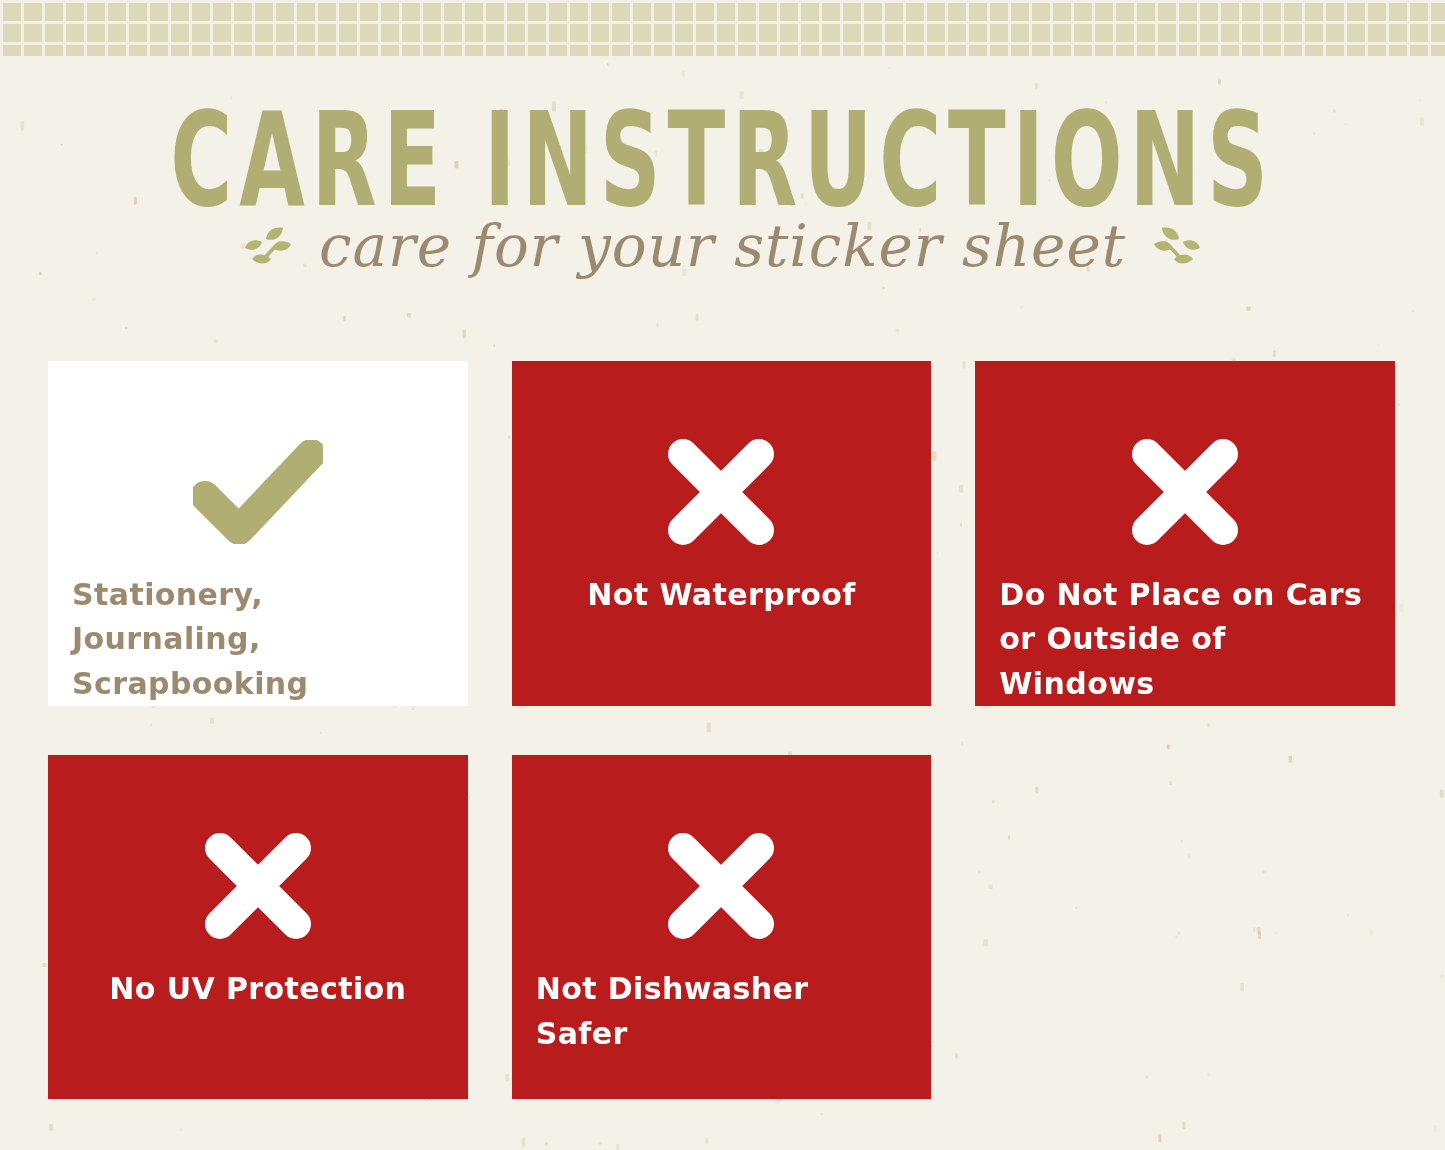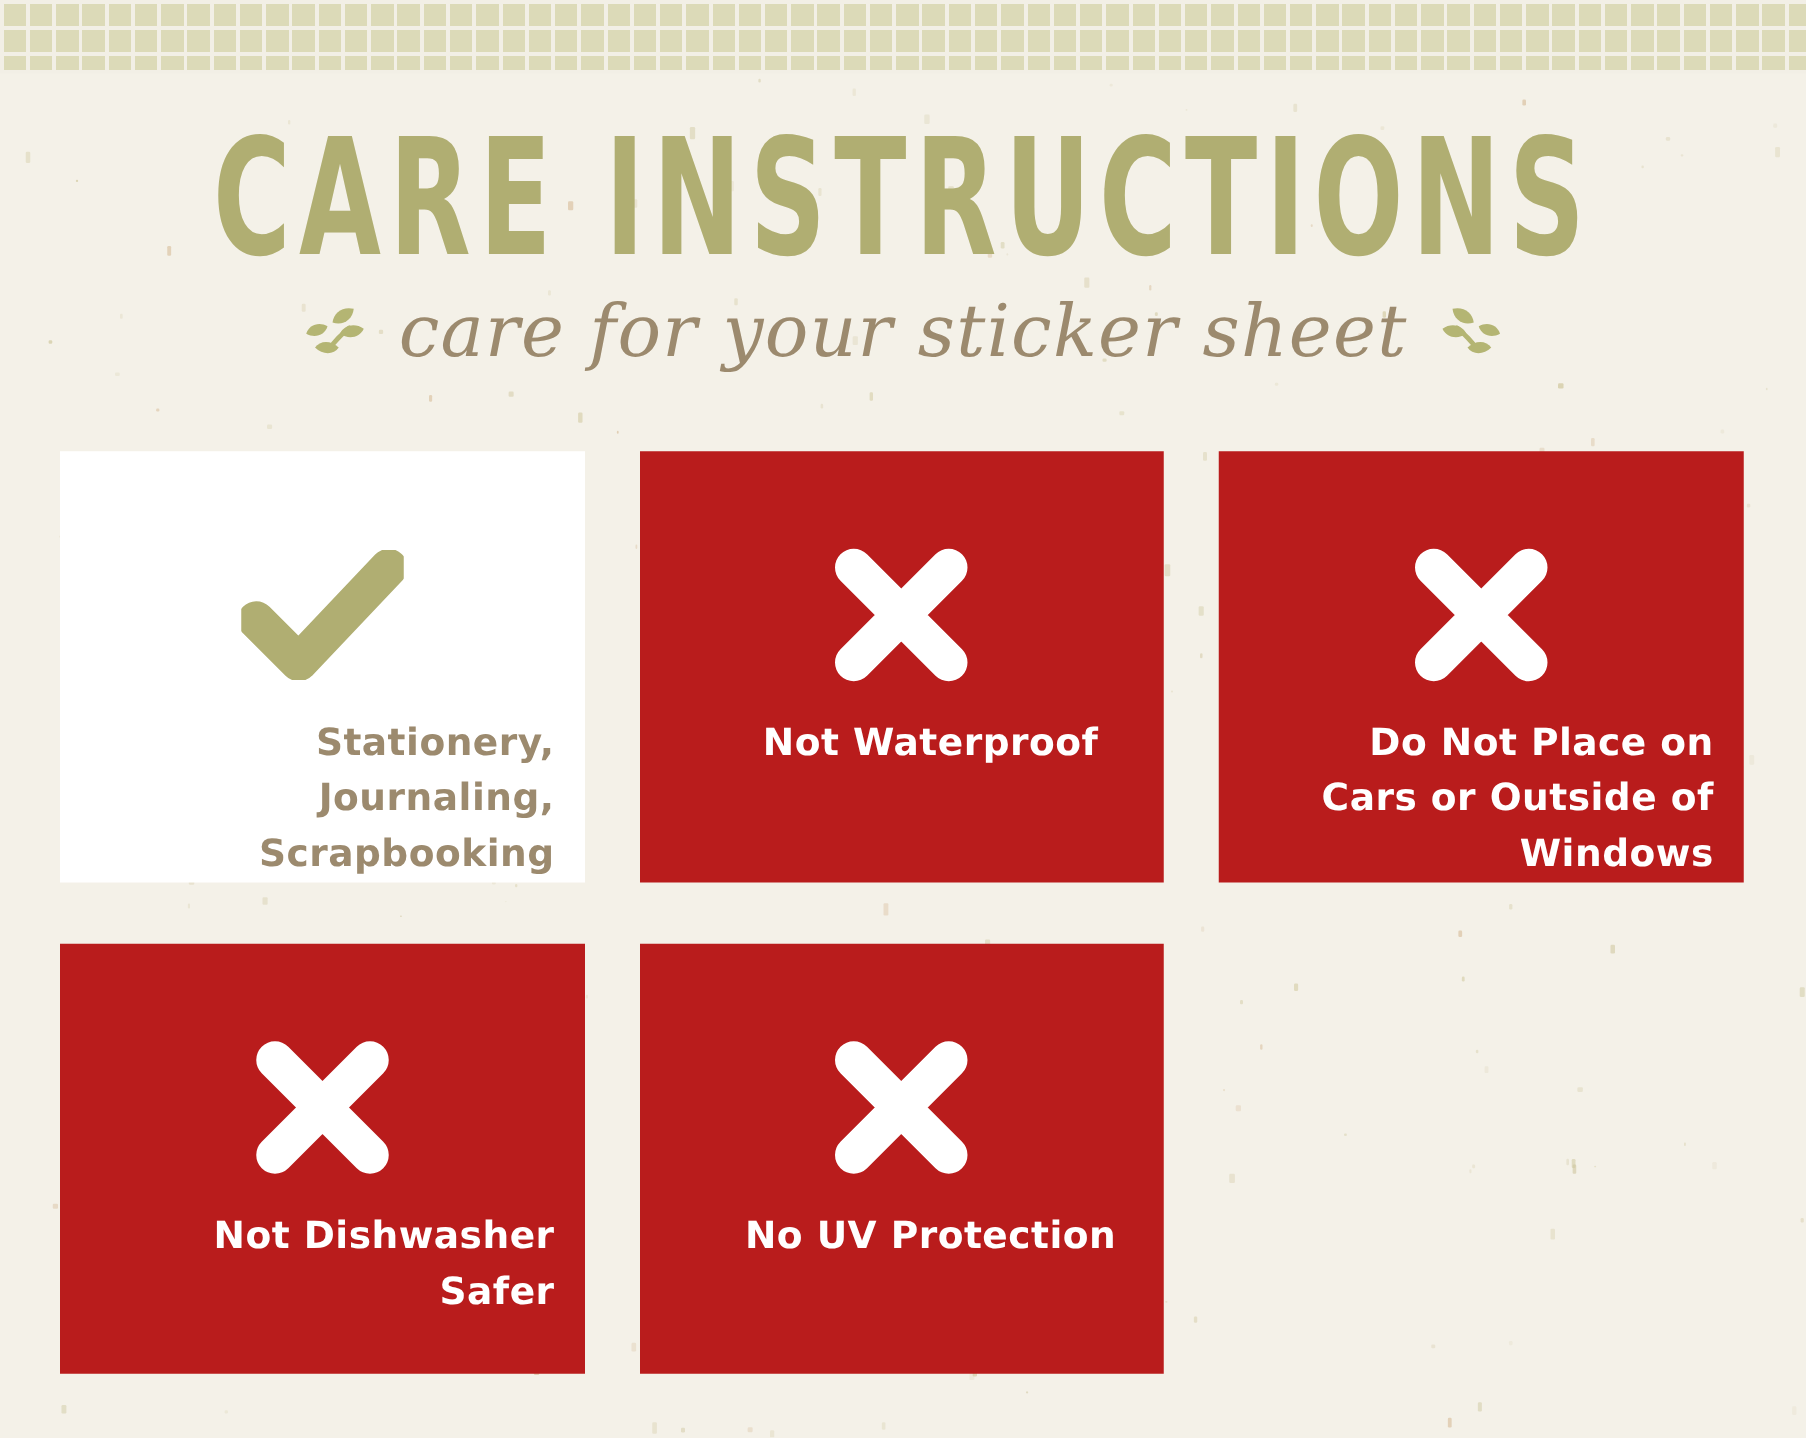--- a/index.html
+++ b/index.html
@@ -63,21 +63,21 @@
     font-size:98px;
     line-height:1.0;
     letter-spacing:7px;
     color:#b0ae72;
     transform:scaleY(1.32) scaleX(0.96);
     transform-origin:center top;
     white-space:nowrap;
   }
 
   #subtitle-row {
-    margin-top:43px;
+    margin-top:24px;
     display:flex;
     align-items:center;
     justify-content:center;
     gap:18px;
   }
 
   #subtitle-text {
     font-family:"DejaVu Serif", "Liberation Serif", serif;
     font-style:italic;
     font-weight:400;
@@ -120,24 +120,23 @@
     display:flex; align-items:center; justify-content:center;
     margin-bottom:22px;
   }
 
   .card-label {
     font-family:"DejaVu Sans", sans-serif;
     font-weight:700;
     font-size:30px;
     line-height:1.48;
     letter-spacing:0.4px;
-    text-align:right;
+    text-align:left;
     padding:0 24px;
     max-width:100%;
-    margin-left:46px;
   }
   .care-card.allowed   .card-label { color:#9c8a6e; }
   .care-card.forbidden .card-label { color:#ffffff; }
 </style>
 </head>
 <body>
 
 <div id="poster">
 
   <svg id="speckles" width="1445" height="1150" viewBox="0 0 1445 1150" aria-hidden="true">
@@ -445,25 +444,25 @@
           </svg>
         </div>
         <div class="card-label">Do Not Place on Cars or Outside of Windows</div>
       </div>
       <div class="care-card forbidden">
         <div class="card-icon">
           <svg width="118" height="118" viewBox="0 0 118 118" aria-hidden="true">
             <path d="M21 21 L97 97 M97 21 L21 97" fill="none" stroke="#ffffff" stroke-width="30" stroke-linecap="round"></path>
           </svg>
         </div>
-        <div class="card-label">Not Dishwasher Safer</div>
+        <div class="card-label">No UV Protection</div>
       </div>
       <div class="care-card forbidden">
         <div class="card-icon">
           <svg width="118" height="118" viewBox="0 0 118 118" aria-hidden="true">
             <path d="M21 21 L97 97 M97 21 L21 97" fill="none" stroke="#ffffff" stroke-width="30" stroke-linecap="round"></path>
           </svg>
         </div>
-        <div class="card-label">No UV Protection</div>
+        <div class="card-label">Not Dishwasher Safer</div>
       </div>
     </div>
 
 </div>
 
 </body></html>

